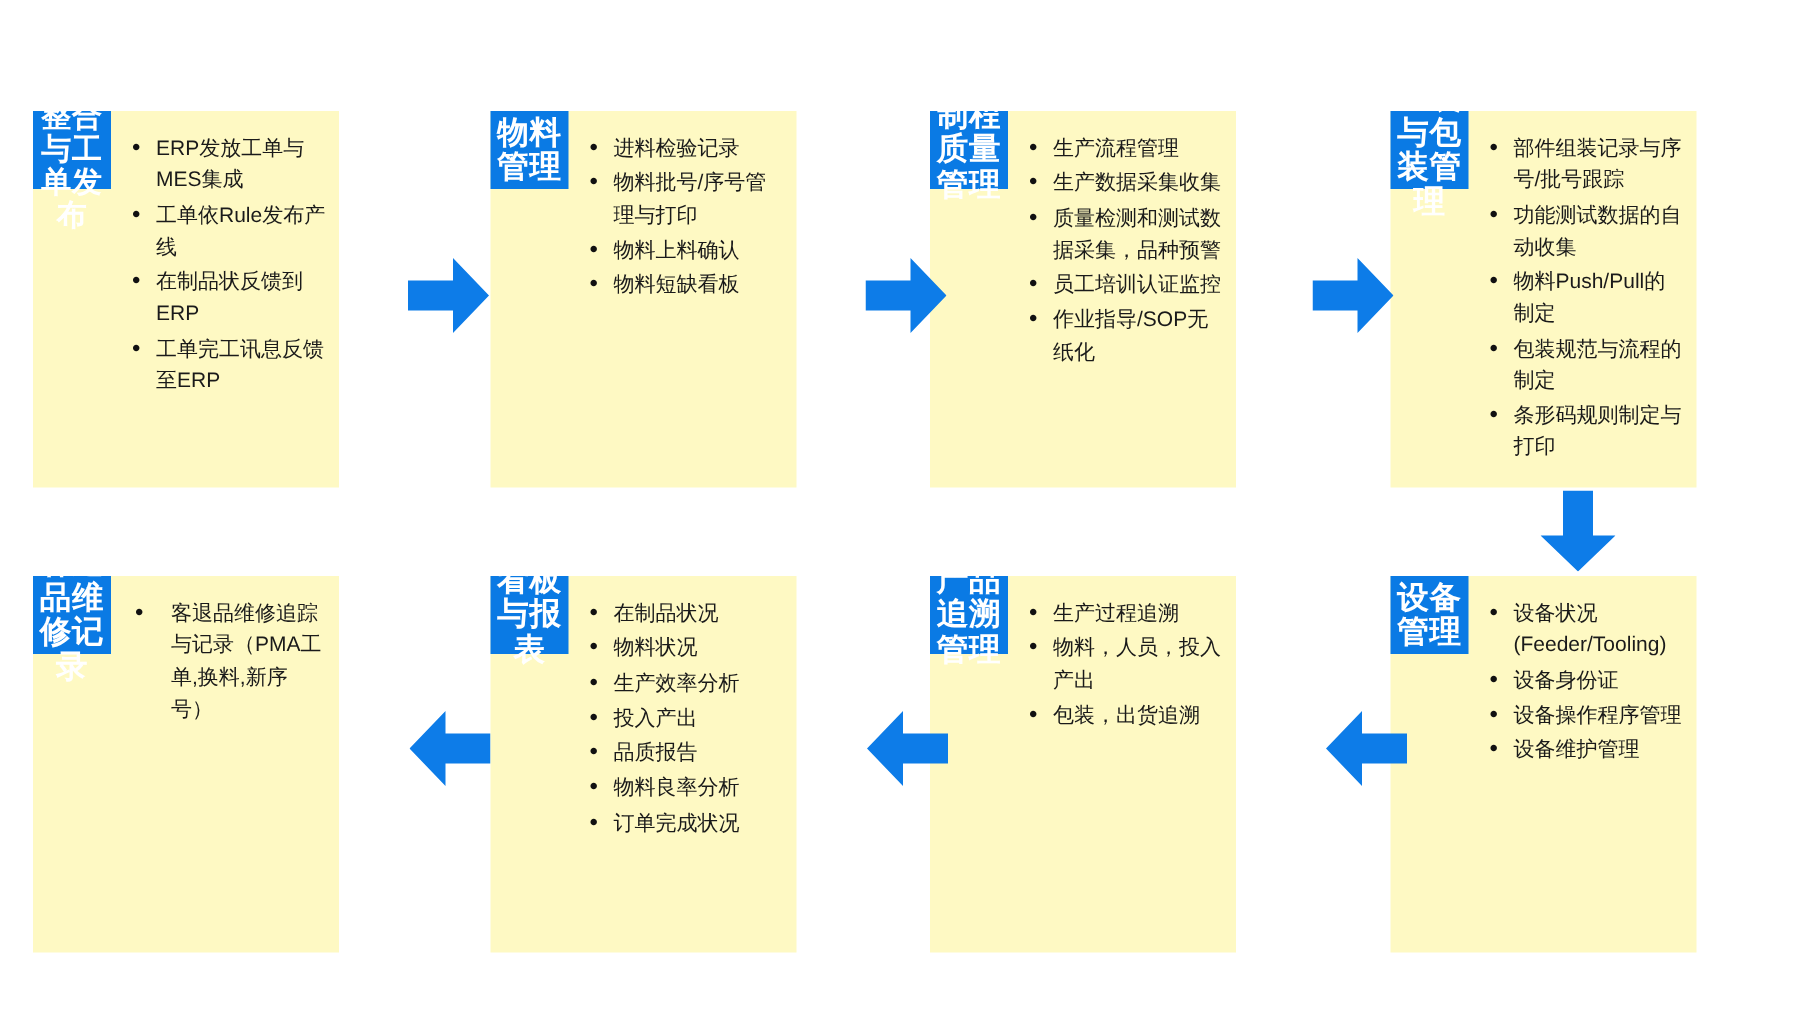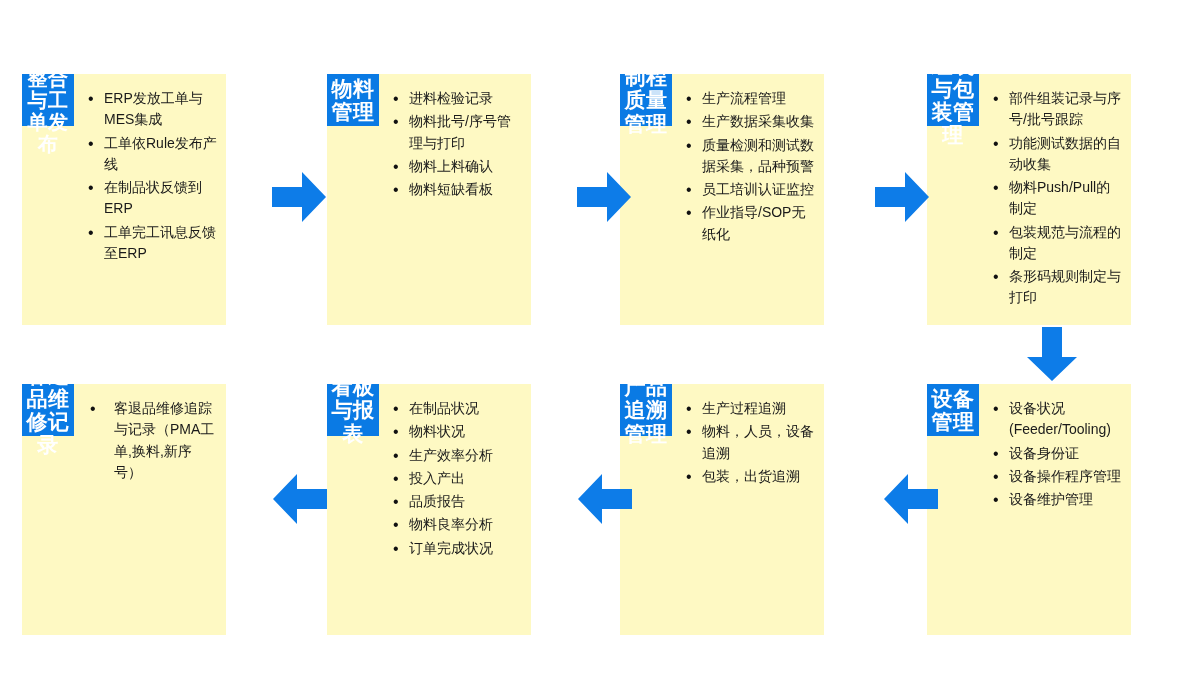--- a/index.html
+++ b/index.html
@@ -170,21 +170,21 @@
         <li>订单完成状况</li>
       </ul>
     </div>
   </div>
 
   <div class="card row2 col3">
     <div class="card-header">产品追溯管理</div>
     <div class="card-body">
       <ul class="bullets">
         <li>生产过程追溯</li>
-        <li>物料，人员，设备追溯</li>
+        <li>物料，人员，投入产出</li>
         <li>包装，出货追溯</li>
       </ul>
     </div>
   </div>
 
   <div class="card row2 col4">
     <div class="card-header">设备管理</div>
     <div class="card-body">
       <ul class="bullets">
         <li>设备状况(Feeder/Tooling)</li>

